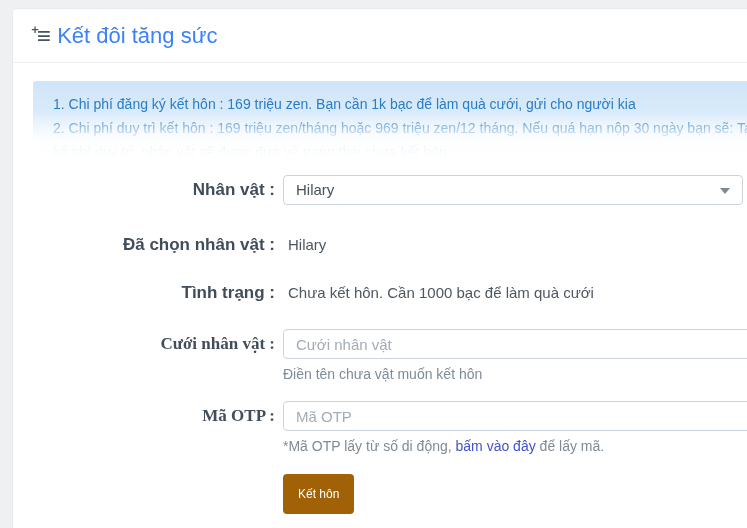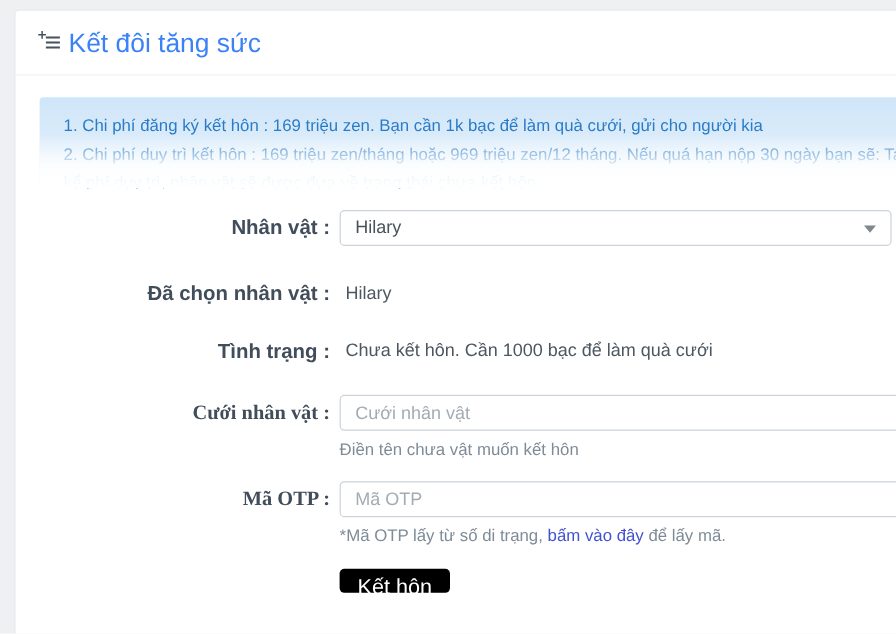--- a/index.html
+++ b/index.html
@@ -108,27 +108,27 @@
     color:#7f8b97;
     line-height:17px;
   }
   .helper a, .helper .link {
     color:#4152cf; text-decoration:none; cursor:pointer;
   }
   .row-otp { margin-bottom:19px; }
 
   .btn-primary {
     display:inline-block;
-    background:#000000;
+    background:#a16207;
     color:#ffffff;
     border:none;
     border-radius:4px;
-    height:20px;
+    height:40px;
     padding:0 15px;
-    font-size:18px;
+    font-size:12px;
     font-family:"Liberation Sans", sans-serif;
     cursor:pointer;
     line-height:30px;
   }
 </style>
 </head>
 <body>
 
 <div class="card">
 
@@ -176,21 +176,21 @@
         <div class="control-col">
           <input class="text-input" type="text" placeholder="Cưới nhân vật" style="">
           <div class="helper">Điền tên chưa vật muốn kết hôn</div>
         </div>
       </div>
 
       <div class="form-row row-input row-otp">
         <div class="form-label">Mã OTP :</div>
         <div class="control-col">
           <input class="text-input" type="text" placeholder="Mã OTP" style="">
-          <div class="helper"><span>*Mã OTP lấy từ số di trạng, </span><span class="link">bấm vào đây</span><span> để lấy mã.</span></div>
+          <div class="helper"><span>*Mã OTP lấy từ số di động, </span><span class="link">bấm vào đây</span><span> để lấy mã.</span></div>
         </div>
       </div>
 
       <div class="form-row">
         <div class="form-label"></div>
         <div class="control-col">
           <button class="btn-primary">Kết hôn</button>
         </div>
       </div>
 

